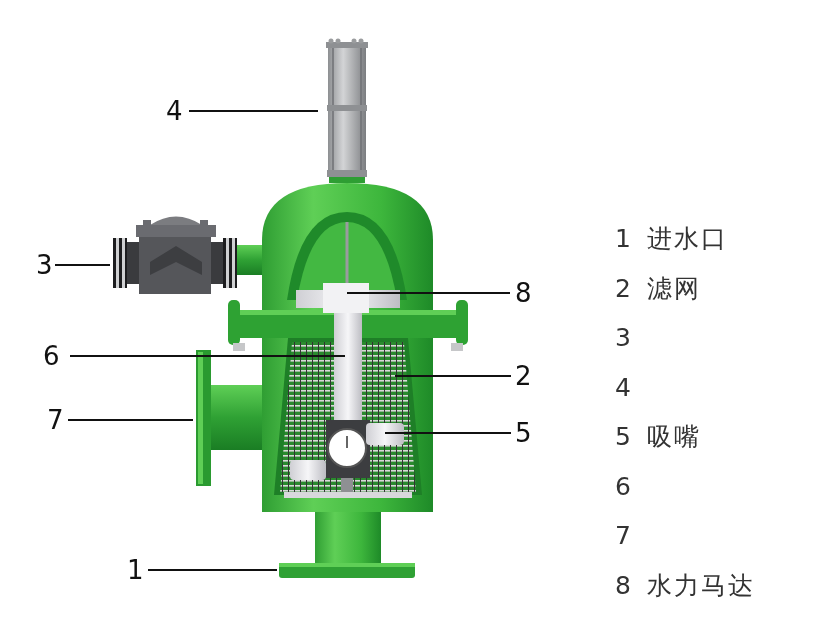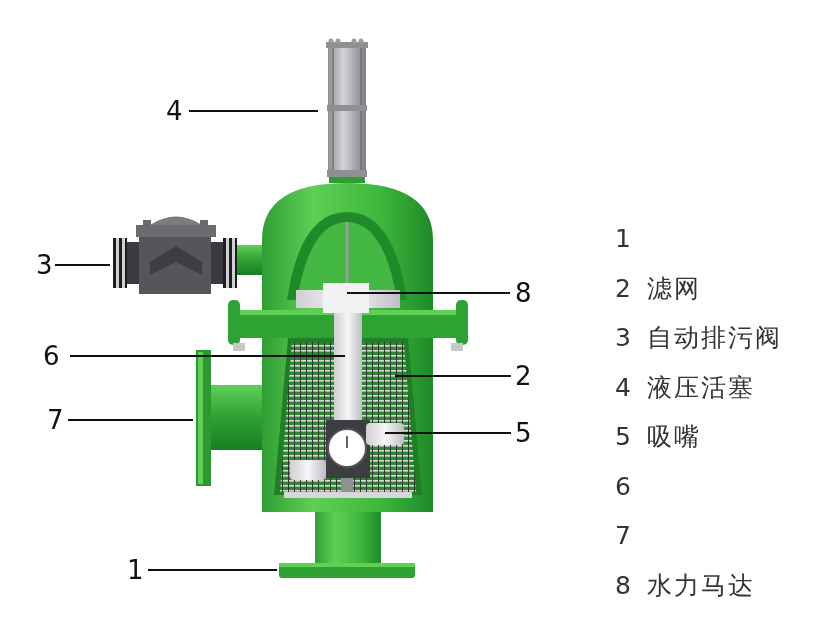--- a/index.html
+++ b/index.html
@@ -134,32 +134,31 @@
 <span class="callout-num" style="left:43px;top:343px;">6</span>
 <span class="callout-num" style="left:47px;top:407px;">7</span>
 <span class="callout-num" style="left:127px;top:557px;">1</span>
 <span class="callout-num" style="left:515px;top:280px;">8</span>
 <span class="callout-num" style="left:515px;top:363px;">2</span>
 <span class="callout-num" style="left:515px;top:420px;">5</span>
 
 <div class="legend">
   <div class="legend-item">
       <span class="num">1</span>
+      <span>进水口</span>
     </div>
   <div class="legend-item">
       <span class="num">2</span>
       <span>滤网</span>
     </div>
   <div class="legend-item">
       <span class="num">3</span>
-      <span>自动排污阀</span>
     </div>
   <div class="legend-item">
       <span class="num">4</span>
-      <span>液压活塞</span>
     </div>
   <div class="legend-item">
       <span class="num">5</span>
       <span>吸嘴</span>
     </div>
   <div class="legend-item">
       <span class="num">6</span>
     </div>
   <div class="legend-item">
       <span class="num">7</span>

